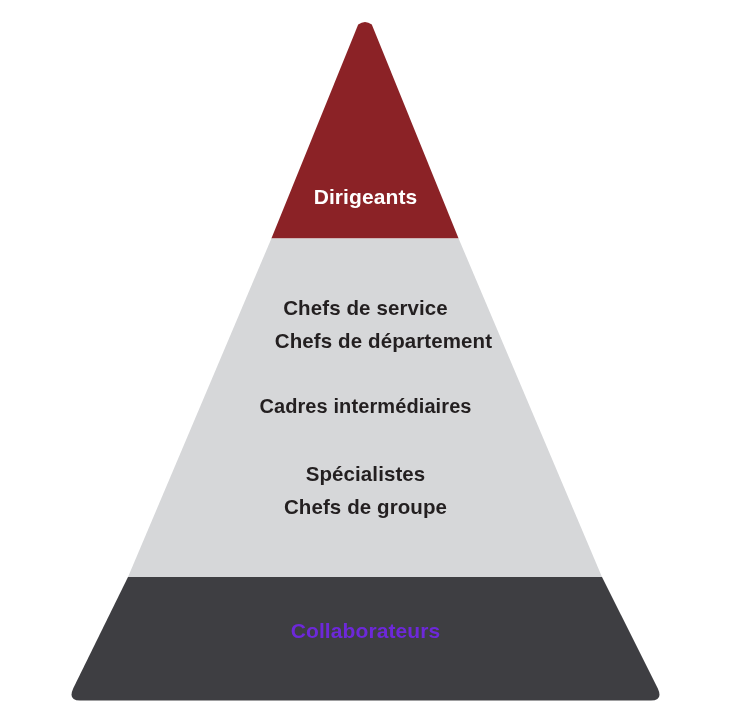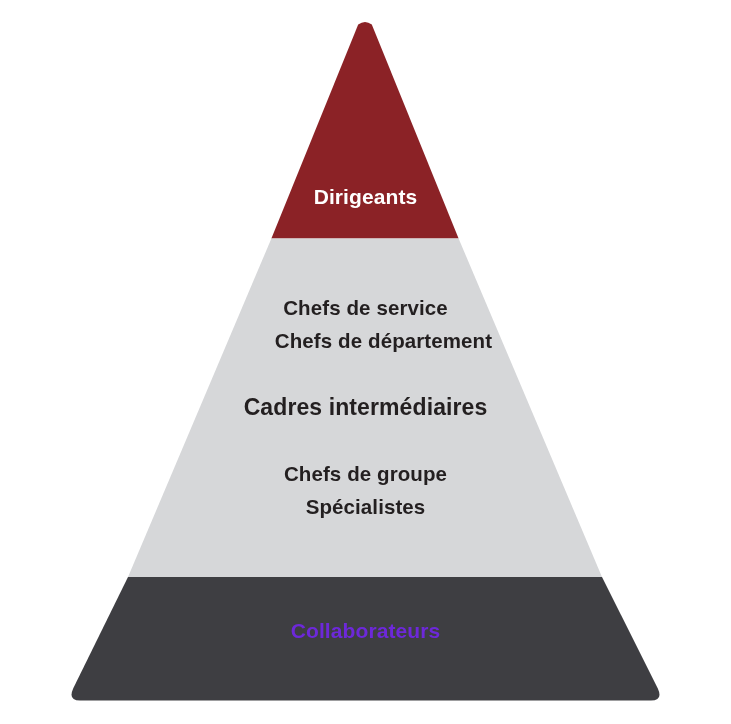--- a/index.html
+++ b/index.html
@@ -57,21 +57,21 @@
     top: 297px;
     font-size: 20.5px;
     color: #231f20;
   }
   .label-mid-a .line + .line {
     margin-top: 12px;
     padding-left: 36px;
   }
   .label-mid-b {
     top: 396px;
-    font-size: 23px;
+    font-size: 20px;
     color: #231f20;
   }
   .label-mid-c {
     top: 463px;
     font-size: 20.5px;
     color: #231f20;
   }
   .label-mid-c .line + .line {
     margin-top: 12px;
   }
@@ -118,22 +118,22 @@
     <div class="tier-label label-mid-a">
       <span class="line">Chefs de service</span>
       <span class="line">Chefs de département</span>
     </div>
 
     <div class="tier-label label-mid-b">
       <span class="line">Cadres intermédiaires</span>
     </div>
 
     <div class="tier-label label-mid-c">
+      <span class="line">Spécialistes</span>
       <span class="line">Chefs de groupe</span>
-      <span class="line">Spécialistes</span>
     </div>
 
     <div class="tier-label label-base">
       <span class="line">Collaborateurs</span>
     </div>
 
   </div>
 </div>
 
 </body></html>

